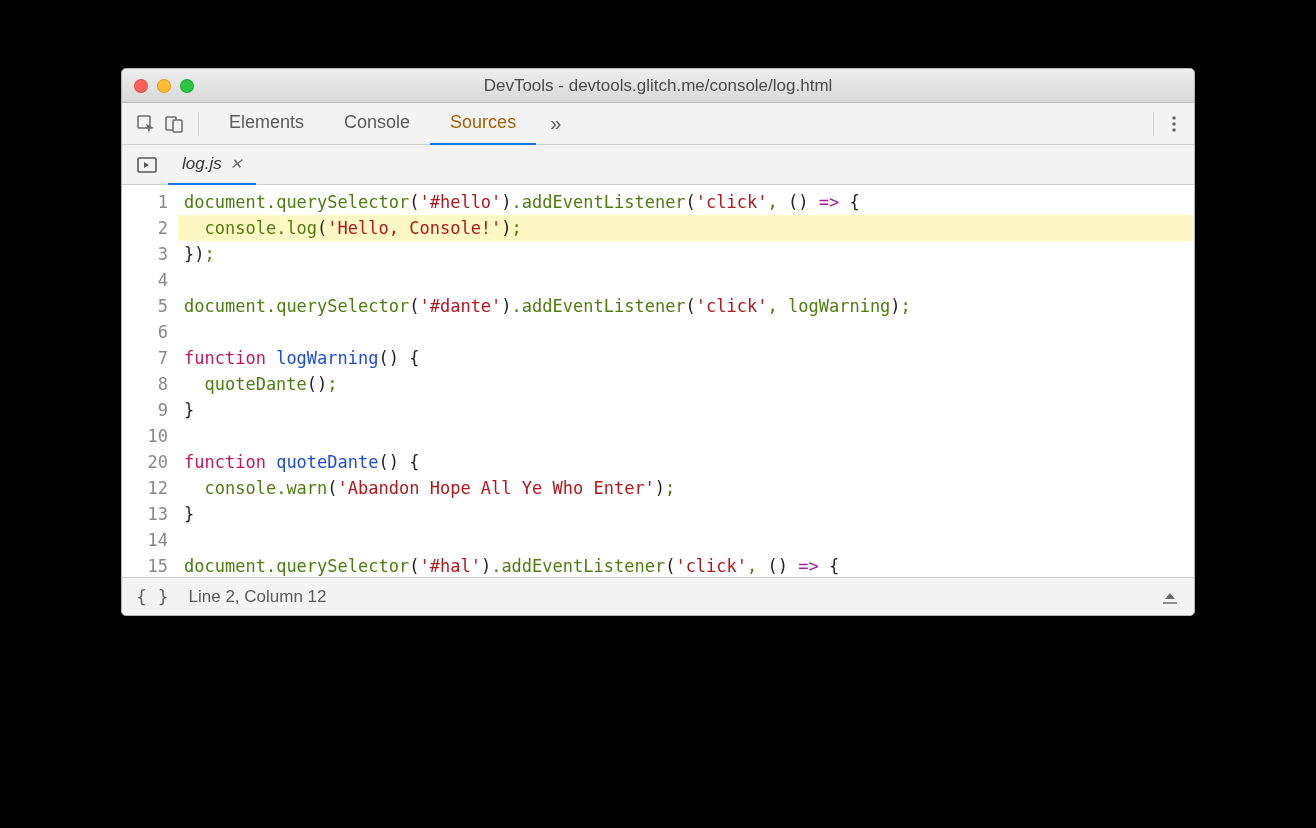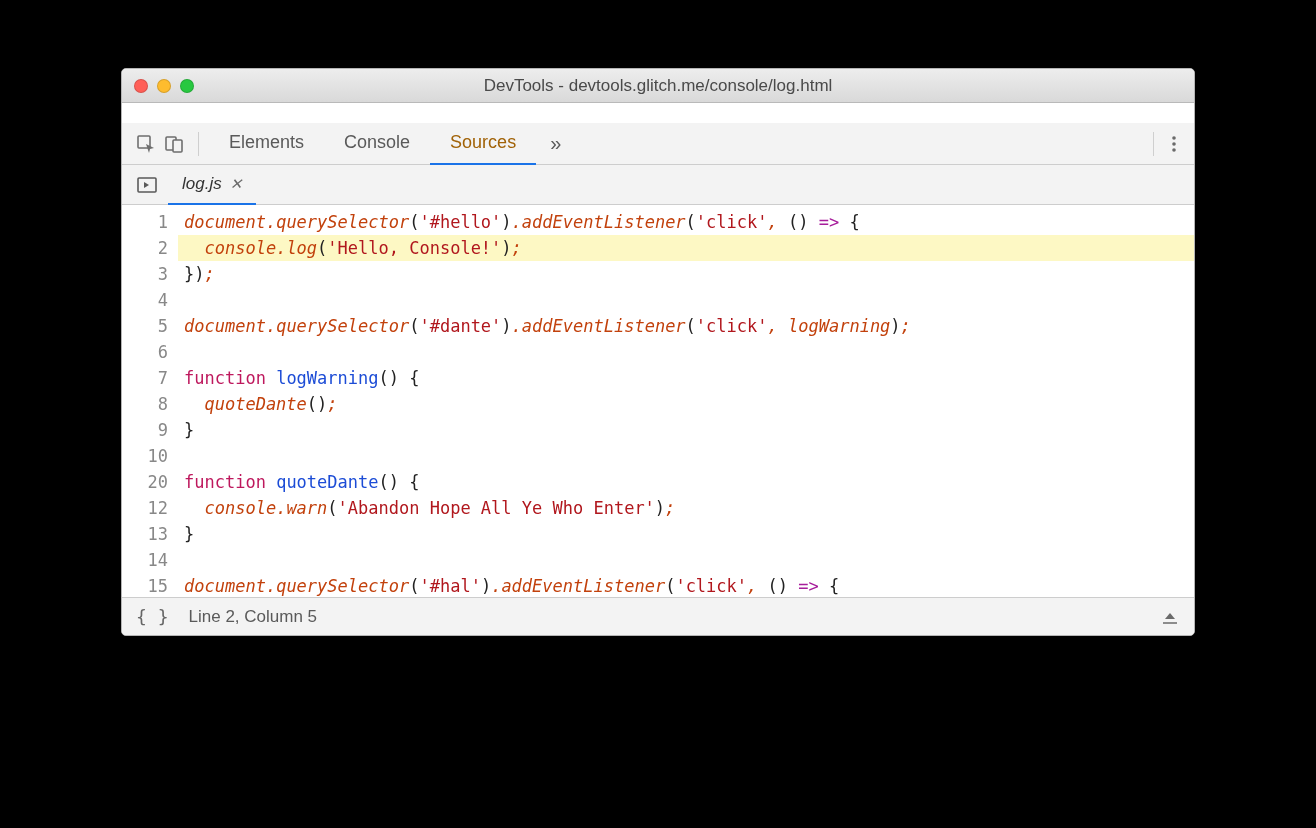--- a/index.html
+++ b/index.html
@@ -5,40 +5,40 @@
   * { margin: 0; padding: 0; box-sizing: border-box; }
   body { background: #000; font-family: -apple-system, "Helvetica Neue", Arial, sans-serif; display: flex; align-items: flex-start; justify-content: center; height: 828px; }
   .window { width: 1074px; margin-top: 68px; background: #fff; border-radius: 5px; box-shadow: 0 20px 60px rgba(0,0,0,0.6); overflow: hidden; border: 1px solid #b5b5b5; }
   .titlebar { height: 34px; background: linear-gradient(#ededed,#d9d9d9); border-bottom: 1px solid #b9b9b9; display: flex; align-items: center; position: relative; }
   .traffic { display: flex; gap: 9px; margin-left: 12px; }
   .dot { width: 14px; height: 14px; border-radius: 50%; border: 0.5px solid rgba(0,0,0,0.15); }
   .dot.red { background: #ff5f57; }
   .dot.yellow { background: #febc2e; }
   .dot.green { background: #28c840; }
   .title { position: absolute; left: 0; right: 0; text-align: center; font-size: 17px; color: #4a4a4a; pointer-events: none; }
-  .toolbar { height: 42px; background: #f3f3f3; border-bottom: 1px solid #cdcdcd; display: flex; align-items: center; padding: 0 10px; margin-top: 20px; }
+  .toolbar { height: 42px; background: #f3f3f3; border-bottom: 1px solid #cdcdcd; display: flex; align-items: center; padding: 0 10px; }
   .tb-icon { width: 28px; height: 28px; display: flex; align-items: center; justify-content: center; color: #6e6e6e; }
   .tb-sep { width: 1px; height: 24px; background: #cfcfcf; margin: 0 10px; }
   .tabs { display: flex; gap: 0; }
   .tab { padding: 0 20px; height: 42px; display: flex; align-items: center; font-size: 18px; color: #5a5a5a; cursor: pointer; border-bottom: 2px solid transparent; }
   .tab.active { color: #a16207; border-bottom-color: #1a73e8; }
   .more-tabs { padding: 0 14px; color: #5a5a5a; font-size: 20px; display: flex; align-items: center; }
   .kebab { margin-left: auto; padding-left: 14px; display:flex; align-items:center; }
   .kebab-dots { color:#6a6a6a; }
   .tabbar2 { height: 40px; background: #f3f3f3; border-bottom: 1px solid #cdcdcd; display: flex; align-items: center; padding: 0 10px; }
   .nav-icon { width: 30px; height: 30px; display:flex; align-items:center; justify-content:center; color:#5a5a5a; }
   .file-tab { height: 40px; display: flex; align-items: center; padding: 0 14px; font-size: 17px; color: #333; border-bottom: 2px solid #1a73e8; gap: 8px; margin-left: 6px; font-style: italic; }
   .file-tab .close { font-size: 15px; color: #6a6a6a; }
   .editor { display: flex; height: 392px; background: #fff; font-family: Menlo, Consolas, monospace; font-size: 17px; overflow: hidden; }
   .gutter { width: 56px; text-align: right; color: #888; padding-right: 10px; line-height: 26px; padding-top: 4px; user-select: none; background: #fff; }
   .gutter div { height: 26px; }
   .code { flex: 1; line-height: 26px; padding-top: 4px; white-space: pre; color: #222; }
   .code .row { height: 26px; padding-left: 6px; }
   .code .row.hl { background: #fdf8c4; }
-  .tk-id { color: #c2410c; font-style: italic; }
+  .tk-id { color: #4d7c0f; }
   .tk-str { color: #b1171d; }
   .tk-kw { color: #be185d; }
   .tk-fn { color: #1c4cd6; }
   .tk-par { color: #222; }
   .tk-arrow { color: #a71d9b; }
   .statusbar { height: 38px; background: #f3f3f3; border-top: 1px solid #cdcdcd; display: flex; align-items: center; padding: 0 14px; color: #5a5a5a; font-size: 17px; }
   .braces { font-family: Menlo, monospace; font-size: 18px; color: #666; margin-right: 20px; }
   .drawer { margin-left: auto; }
   .drawer svg { display:block; }
 </style>
@@ -115,21 +115,21 @@
         <div>12</div>
         <div>13</div>
         <div>14</div>
         <div>15</div>
       </div>
     <div class="code" id="code"><div class="row"><span class="tk-id">document</span><span class="tk-id">.</span><span class="tk-id">querySelector</span><span class="tk-par">(</span><span class="tk-str">'#hello'</span><span class="tk-par">)</span><span class="tk-id">.</span><span class="tk-id">addEventListener</span><span class="tk-par">(</span><span class="tk-str">'click'</span><span class="tk-id">, </span><span class="tk-par">()</span><span class="tk-id"> </span><span class="tk-arrow">=&gt;</span><span class="tk-id"> </span><span class="tk-par">{</span></div><div class="row hl"><span class="tk-id">  console</span><span class="tk-id">.</span><span class="tk-id">log</span><span class="tk-par">(</span><span class="tk-str">'Hello, Console!'</span><span class="tk-par">)</span><span class="tk-id">;</span></div><div class="row"><span class="tk-par">}</span><span class="tk-par">)</span><span class="tk-id">;</span></div><div class="row">&nbsp;</div><div class="row"><span class="tk-id">document</span><span class="tk-id">.</span><span class="tk-id">querySelector</span><span class="tk-par">(</span><span class="tk-str">'#dante'</span><span class="tk-par">)</span><span class="tk-id">.</span><span class="tk-id">addEventListener</span><span class="tk-par">(</span><span class="tk-str">'click'</span><span class="tk-id">, </span><span class="tk-id">logWarning</span><span class="tk-par">)</span><span class="tk-id">;</span></div><div class="row">&nbsp;</div><div class="row"><span class="tk-kw">function</span><span class="tk-id"> </span><span class="tk-fn">logWarning</span><span class="tk-par">()</span><span class="tk-id"> </span><span class="tk-par">{</span></div><div class="row"><span class="tk-id">  quoteDante</span><span class="tk-par">()</span><span class="tk-id">;</span></div><div class="row"><span class="tk-par">}</span></div><div class="row">&nbsp;</div><div class="row"><span class="tk-kw">function</span><span class="tk-id"> </span><span class="tk-fn">quoteDante</span><span class="tk-par">()</span><span class="tk-id"> </span><span class="tk-par">{</span></div><div class="row"><span class="tk-id">  console</span><span class="tk-id">.</span><span class="tk-id">warn</span><span class="tk-par">(</span><span class="tk-str">'Abandon Hope All Ye Who Enter'</span><span class="tk-par">)</span><span class="tk-id">;</span></div><div class="row"><span class="tk-par">}</span></div><div class="row">&nbsp;</div><div class="row"><span class="tk-id">document</span><span class="tk-id">.</span><span class="tk-id">querySelector</span><span class="tk-par">(</span><span class="tk-str">'#hal'</span><span class="tk-par">)</span><span class="tk-id">.</span><span class="tk-id">addEventListener</span><span class="tk-par">(</span><span class="tk-str">'click'</span><span class="tk-id">, </span><span class="tk-par">()</span><span class="tk-id"> </span><span class="tk-arrow">=&gt;</span><span class="tk-id"> </span><span class="tk-par">{</span></div></div>
   </div>
 
   <div class="statusbar">
     <span class="braces">{ }</span>
-    <span>Line 2, Column 5</span>
+    <span>Line 2, Column 12</span>
     <div class="drawer">
       <svg width="20" height="18" viewBox="0 0 20 18" fill="none" stroke="#6a6a6a" stroke-width="1.6">
         <path d="M5 11 L10 5 L15 11 Z" fill="#6a6a6a" stroke="none"></path>
         <line x1="3" y1="15" x2="17" y2="15"></line>
       </svg>
     </div>
   </div>
 
 </div>
 

